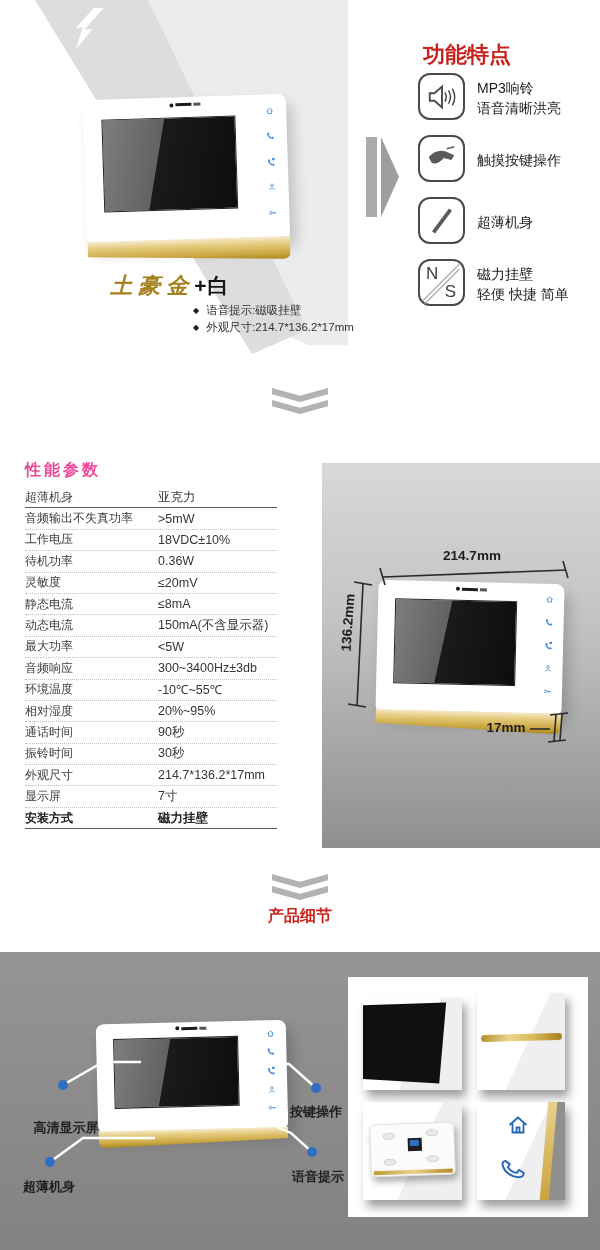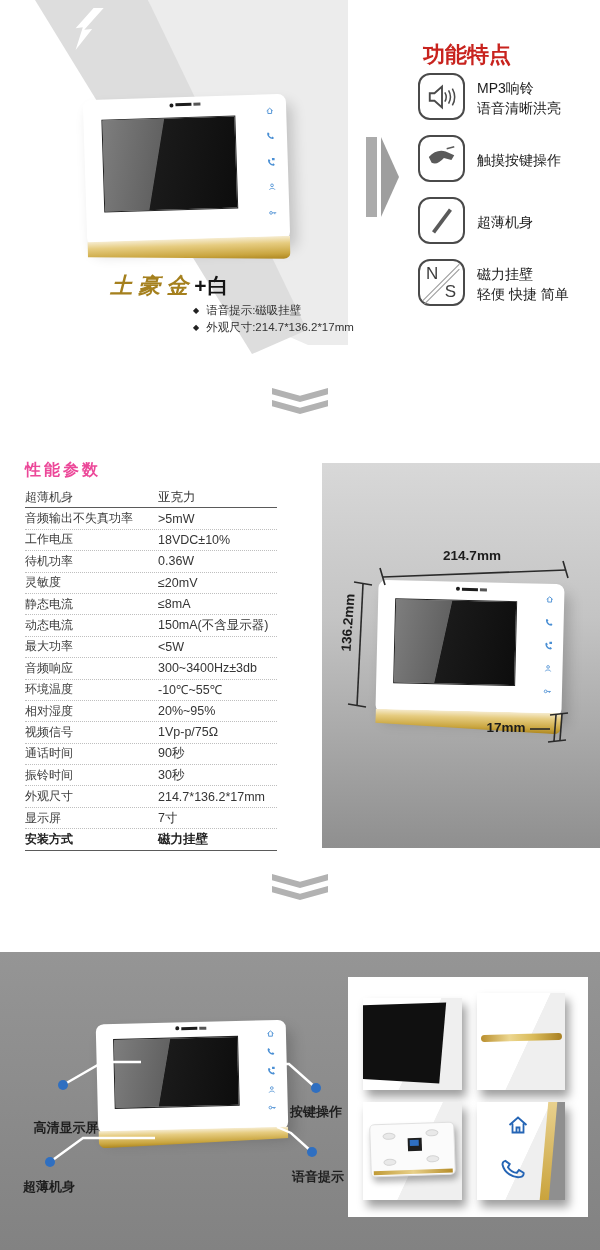--- a/index.html
+++ b/index.html
@@ -267,24 +267,20 @@
       </div>
     <div class="srow">
         <span class="lab">环境温度</span>
         <span class="val">-10℃~55℃</span>
       </div>
     <div class="srow">
         <span class="lab">相对湿度</span>
         <span class="val">20%~95%</span>
       </div>
     <div class="srow">
-        <span class="lab">视频信号</span>
-        <span class="val">1Vp-p/75Ω</span>
-      </div>
-    <div class="srow">
         <span class="lab">通话时间</span>
         <span class="val">90秒</span>
       </div>
     <div class="srow">
         <span class="lab">振铃时间</span>
         <span class="val">30秒</span>
       </div>
     <div class="srow">
         <span class="lab">外观尺寸</span>
         <span class="val">214.7*136.2*17mm</span>
@@ -344,20 +340,21 @@
           <path d="M226 279 244 277"></path>
       </g>
     </svg>
     <div class="dim-label dim-w">214.7mm</div>
     <div class="dim-label dim-h">136.2mm</div>
     <div class="dim-label dim-d">17mm</div>
   </div>
 
   <div class="chev" style="left:272px;top:874px;"></div>
   <div class="chev" style="left:272px;top:886px;"></div>
+  <div class="divider-title" style="top:906px;font-size:16px;">产品细节</div>
 
   <div class="footer">
 
     <div class="device" style="left:97px;top:70px;width:190px;height:110px;transform:rotate(-1.4deg);">
       <div class="logo">
           <i></i>
           <b></b>
           <b class="b2"></b>
         </div>
       <div class="screen"></div>

